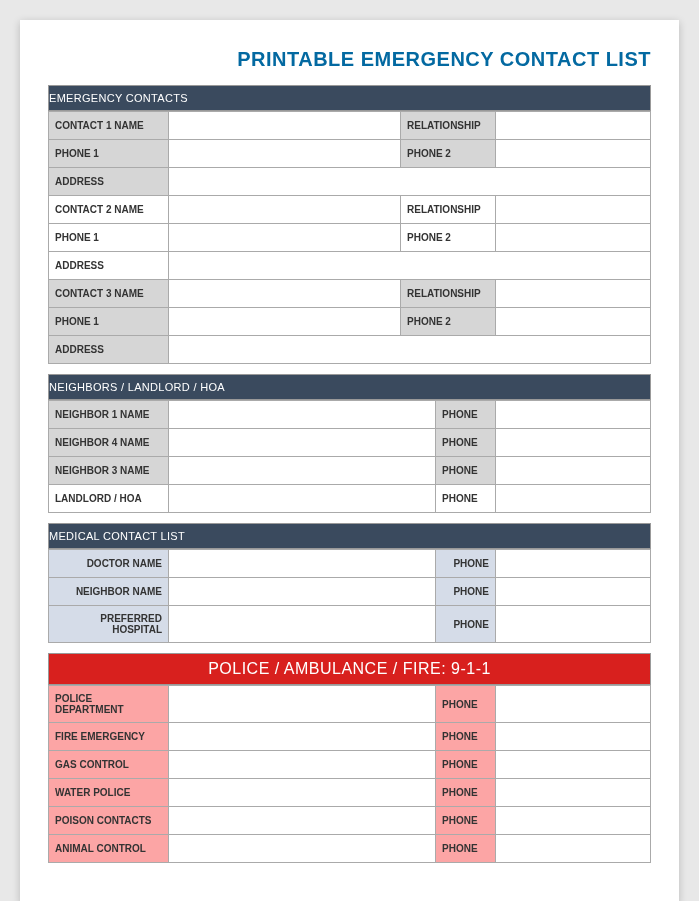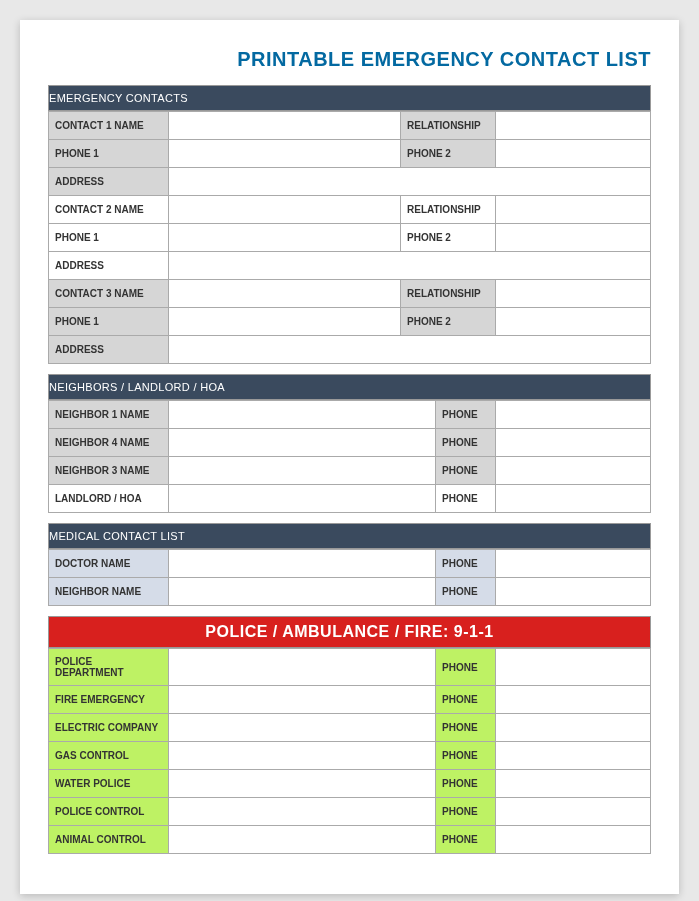--- a/index.html
+++ b/index.html
@@ -42,29 +42,29 @@
     border: 1px solid #aaa;
     font-size: 10px;
     font-weight: bold;
     color: #333;
     padding: 7px 6px;
     height: 28px;
     vertical-align: middle;
   }
   .lbl-gray { background: #d6d6d6; margin-left: 48px; }
   .lbl-white { background: #fff; }
-  .lbl-blue { background: #d5dce8; }
-  .lbl-pink { background: #bef264; margin-top: 26px; }
+  .lbl-blue { background: #d5dce8; text-align: right; }
+  .lbl-pink { background: #fca5a5; margin-top: 26px; }
   .val { background: #fff; font-weight: normal; }
   .red-bar {
     background: #d8201e;
     color: #fff;
     text-align: center;
     font-size: 16px;
-    font-weight: bold;
+    font-weight: normal;
     padding: 6px 0;
     border: 1px solid #999;
     letter-spacing: 0.5px;
   }
   .spacer { height: 10px; }
   .col-lbl { width: 120px; }
   .col-val1 { width: auto; }
   .col-lbl2 { width: 95px; }
   .col-val2 { width: 155px; }
 </style>
@@ -192,20 +192,26 @@
       <td class="val"></td>
       <td class="lbl-blue">PHONE</td>
       <td class="val"></td>
     </tr>
     <tr>
       <td class="lbl-blue">NEIGHBOR NAME</td>
       <td class="val"></td>
       <td class="lbl-blue">PHONE</td>
       <td class="val"></td>
     </tr>
+    <tr>
+      <td class="lbl-blue">PREFERRED HOSPITAL</td>
+      <td class="val"></td>
+      <td class="lbl-blue">PHONE</td>
+      <td class="val"></td>
+    </tr>
   </tbody>
     </table>
 
   <div class="spacer"></div>
 
   <div class="red-bar">POLICE / AMBULANCE / FIRE:  9-1-1</div>
   <table>
     <colgroup>
         <col class="col-lbl">
         <col class="col-val1">
@@ -219,39 +225,33 @@
       <td class="lbl-pink">PHONE</td>
       <td class="val"></td>
     </tr>
     <tr>
       <td class="lbl-pink">FIRE EMERGENCY</td>
       <td class="val"></td>
       <td class="lbl-pink">PHONE</td>
       <td class="val"></td>
     </tr>
     <tr>
-      <td class="lbl-pink">ELECTRIC COMPANY</td>
-      <td class="val"></td>
-      <td class="lbl-pink">PHONE</td>
-      <td class="val"></td>
-    </tr>
-    <tr>
       <td class="lbl-pink">GAS CONTROL</td>
       <td class="val"></td>
       <td class="lbl-pink">PHONE</td>
       <td class="val"></td>
     </tr>
     <tr>
       <td class="lbl-pink">WATER POLICE</td>
       <td class="val"></td>
       <td class="lbl-pink">PHONE</td>
       <td class="val"></td>
     </tr>
     <tr>
-      <td class="lbl-pink">POLICE CONTROL</td>
+      <td class="lbl-pink">POISON CONTACTS</td>
       <td class="val"></td>
       <td class="lbl-pink">PHONE</td>
       <td class="val"></td>
     </tr>
     <tr>
       <td class="lbl-pink">ANIMAL CONTROL</td>
       <td class="val"></td>
       <td class="lbl-pink">PHONE</td>
       <td class="val"></td>
     </tr>

